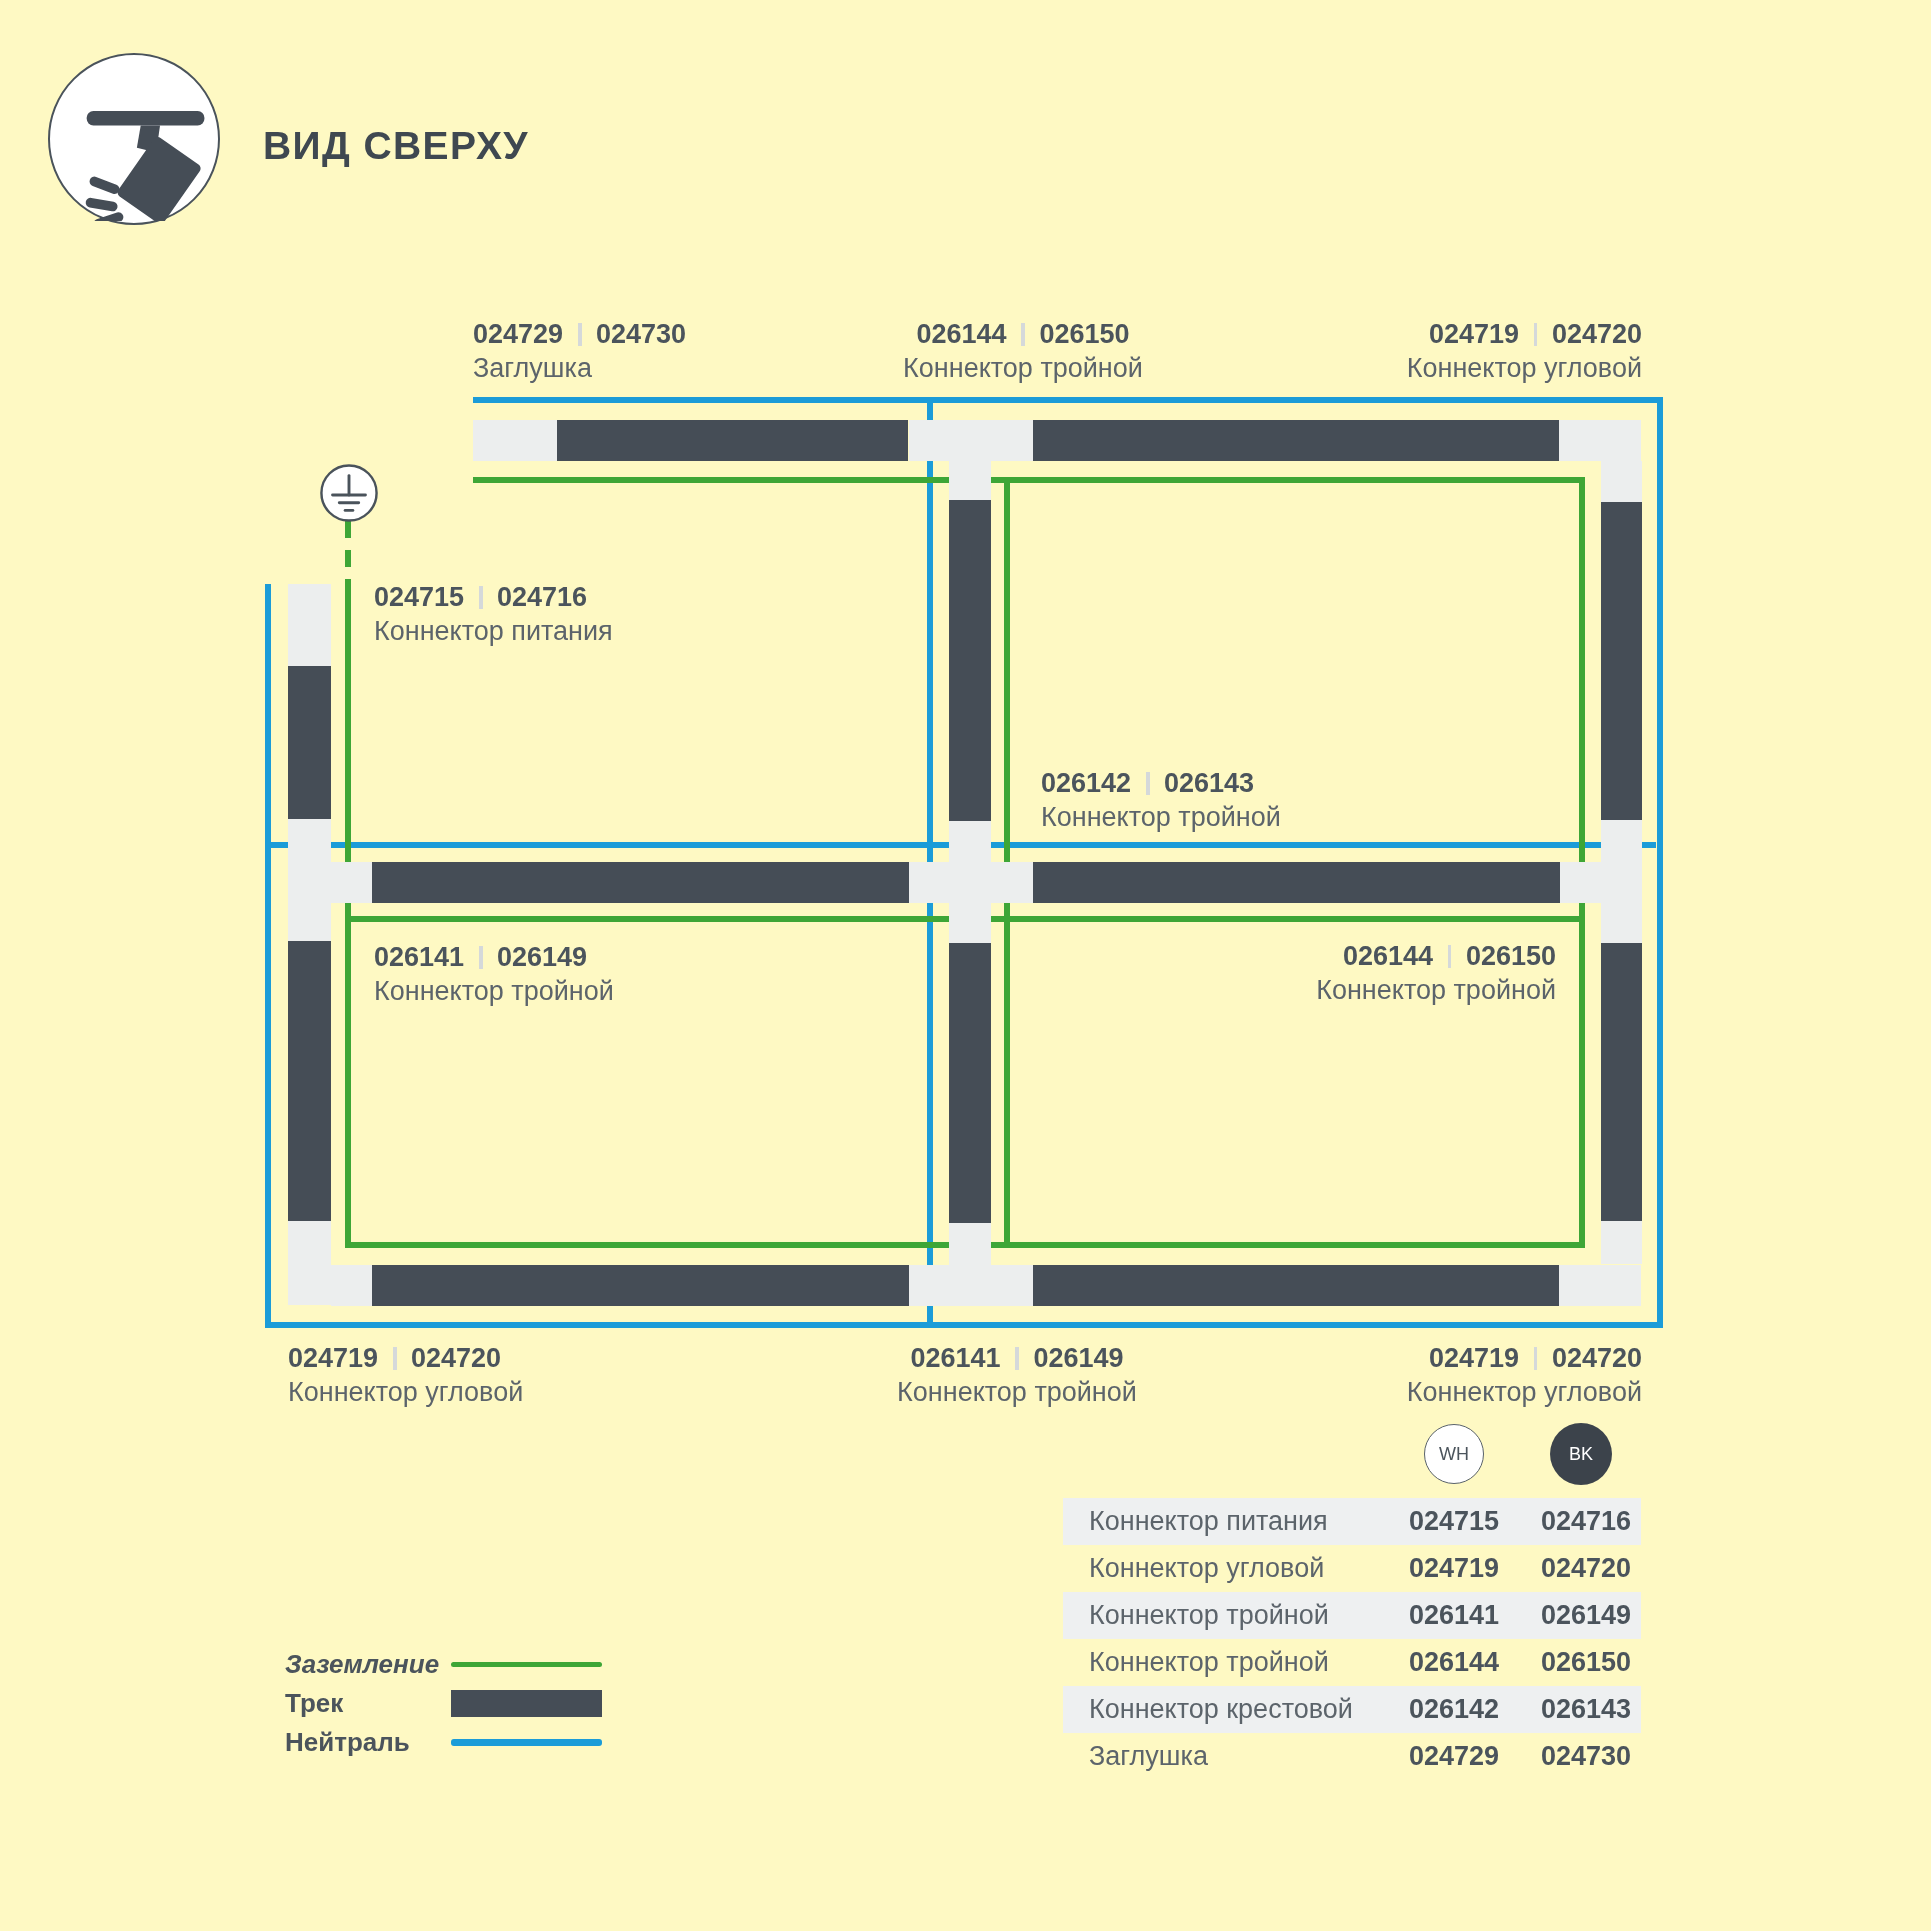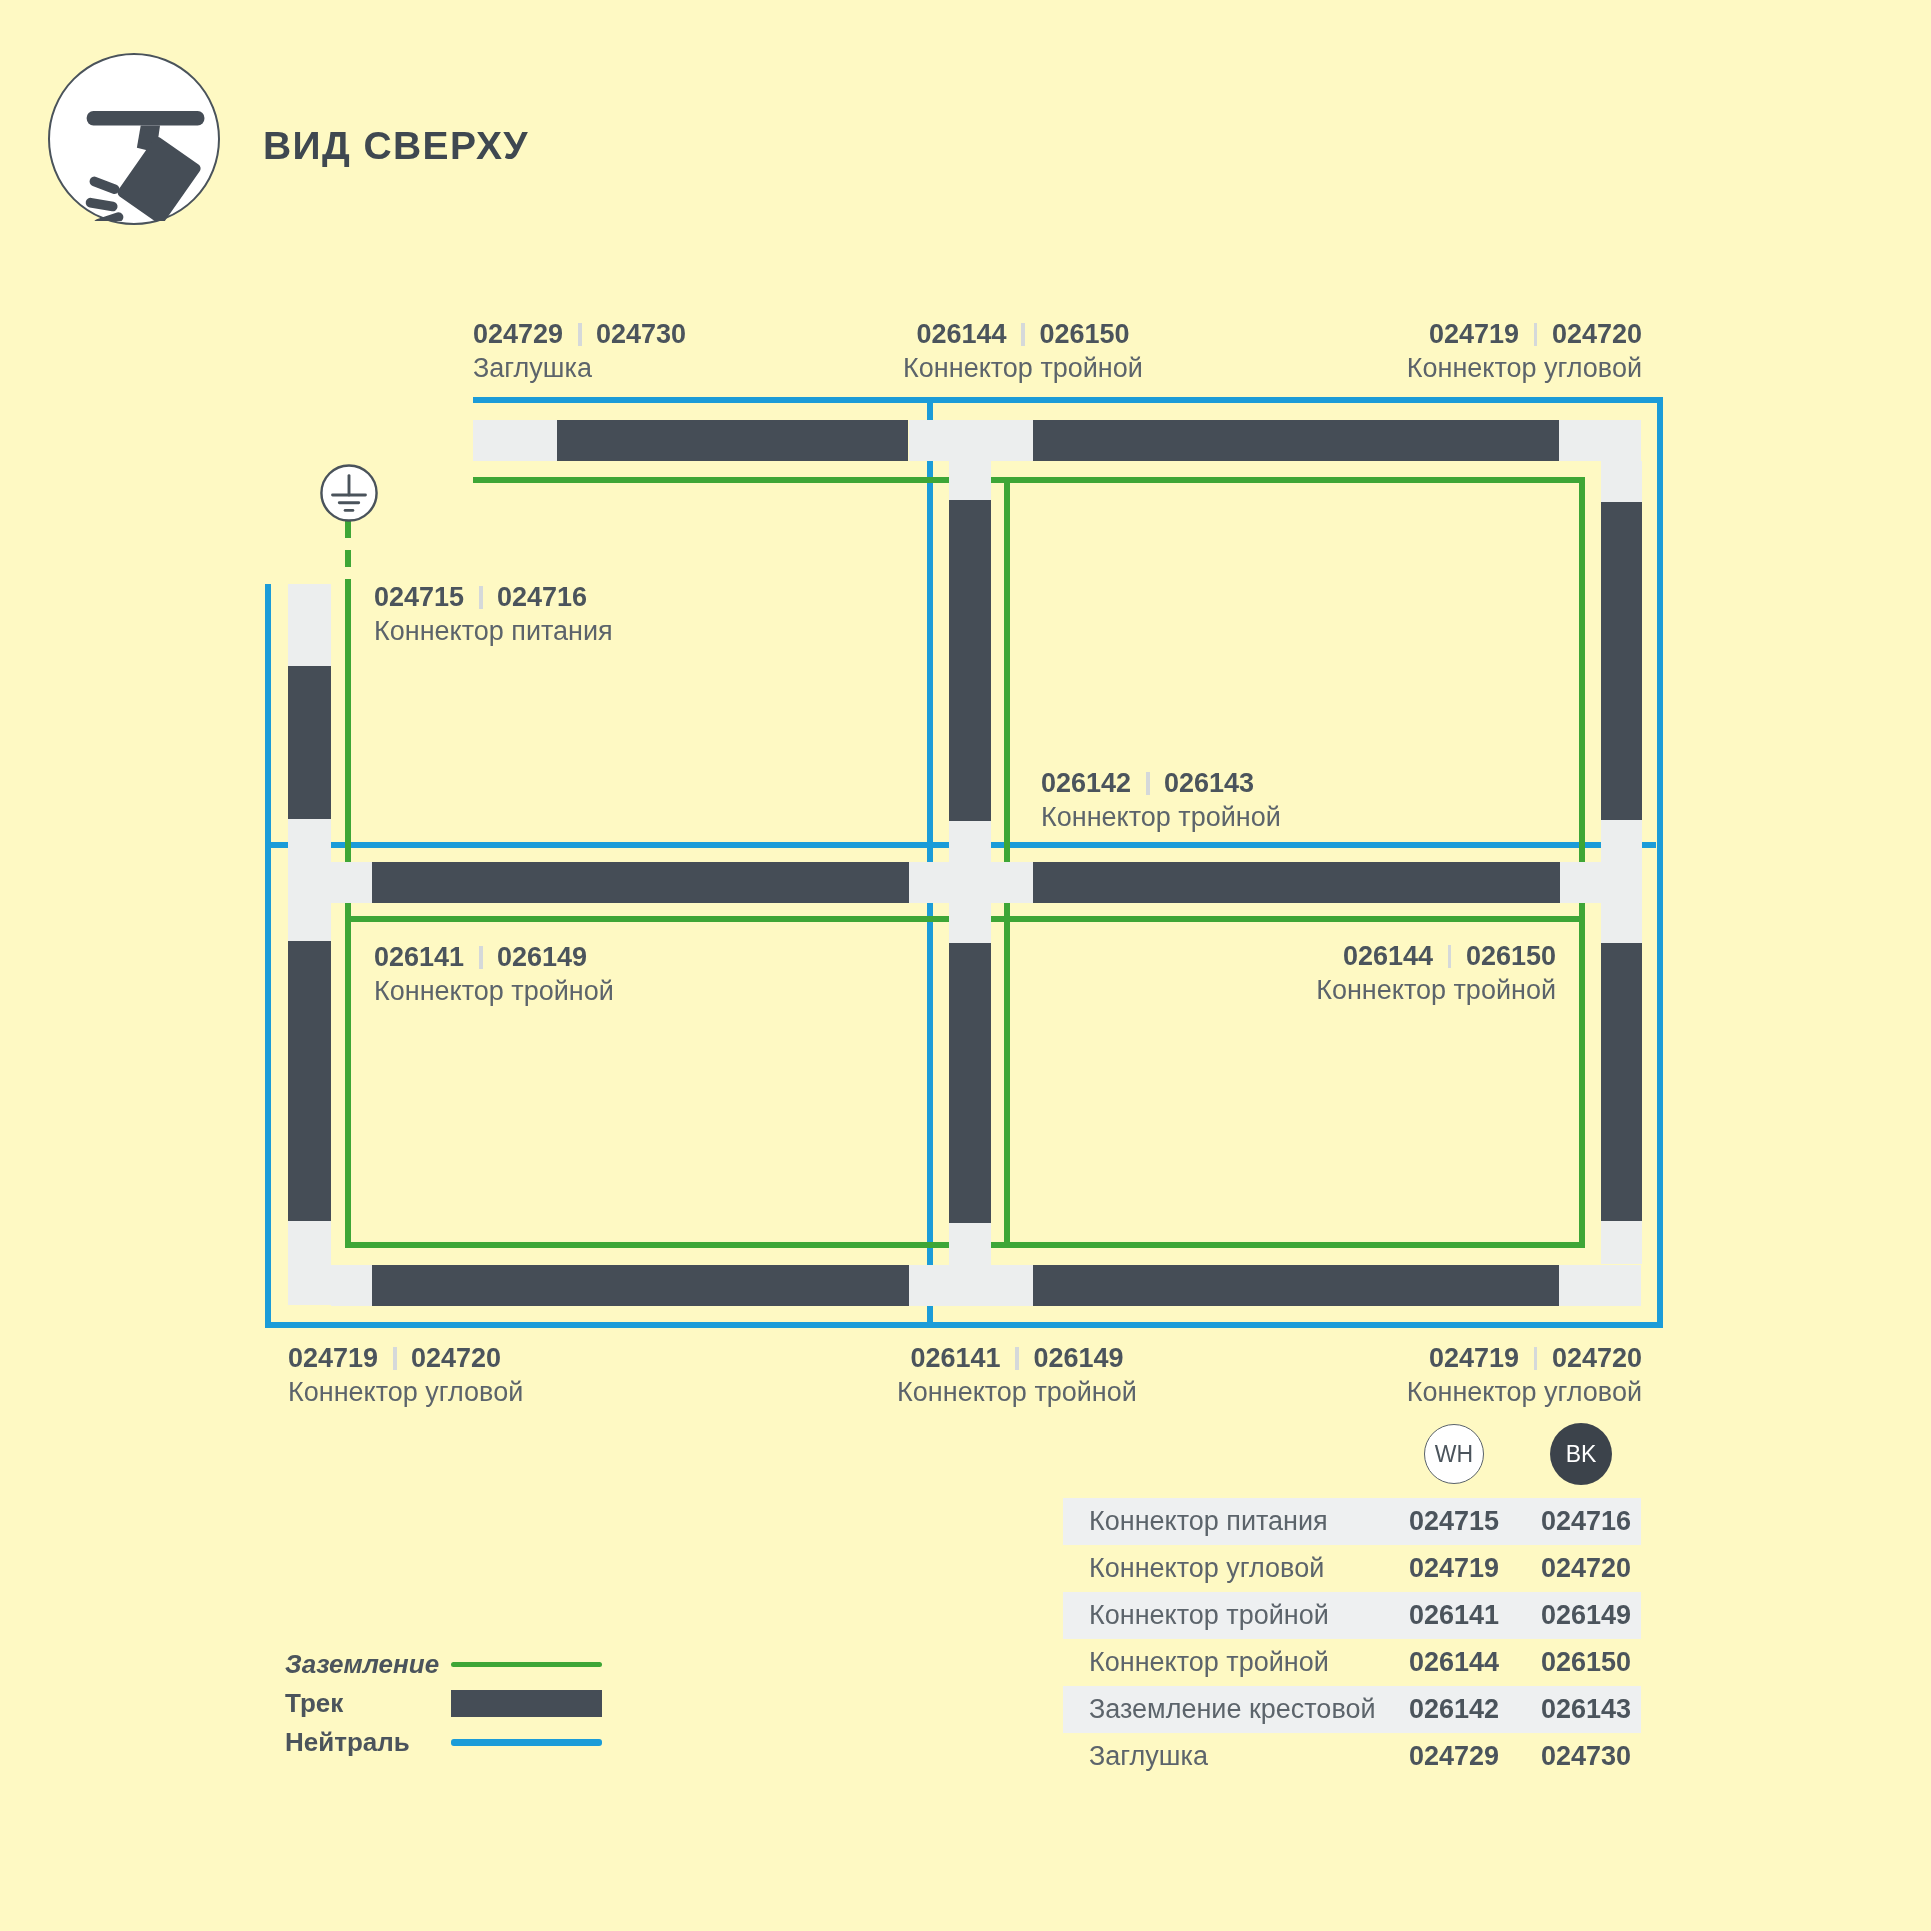--- a/index.html
+++ b/index.html
@@ -46,21 +46,21 @@
   
   .legend-row{position:absolute;left:285px;display:flex;align-items:center;}
   .legend-label{width:166px;font-size:26px;font-weight:bold;color:#4b545c;}
   .sw{display:block;}
   .sw-ground{width:151px;height:5.8px;background:#3ea636;border-radius:2.9px;}
   .sw-track{width:151px;height:27px;background:#454d56;}
   .sw-neutral{width:151px;height:6.8px;background:#1b9cd8;border-radius:2.9px;}
 
   
   .badge{position:absolute;border-radius:50%;display:flex;align-items:center;justify-content:center;
-         font-size:23px;box-sizing:border-box;}
+         font-size:18px;box-sizing:border-box;}
   .badge-wh{left:1424px;top:1424px;width:60px;height:60px;border:1.9px solid #59626a;
             color:#4b545c;background:#fff;}
   .badge-bk{left:1550px;top:1423px;width:62px;height:62px;background:#3c434b;color:#fff;}
 
   
   .ptable{position:absolute;left:1063px;top:1498px;width:578px;}
   .prow{display:flex;align-items:center;height:47px;}
   .prow.shaded{background:#eef0f1;}
   .pname{flex:1;padding-left:26px;font-size:27px;color:#5c646b;white-space:nowrap;}
   .pwh{width:154px;text-align:center;font-size:27px;font-weight:bold;color:#4b545c;}
@@ -254,21 +254,21 @@
       <span class="pname">Коннектор тройной</span>
       <span class="pwh">026141</span>
       <span class="pbk">026149</span>
     </div>
     <div class="prow">
       <span class="pname">Коннектор тройной</span>
       <span class="pwh">026144</span>
       <span class="pbk">026150</span>
     </div>
     <div class="prow shaded">
-      <span class="pname">Заземление крестовой</span>
+      <span class="pname">Коннектор крестовой</span>
       <span class="pwh">026142</span>
       <span class="pbk">026143</span>
     </div>
     <div class="prow">
       <span class="pname">Заглушка</span>
       <span class="pwh">024729</span>
       <span class="pbk">024730</span>
     </div>
   </div>
 

